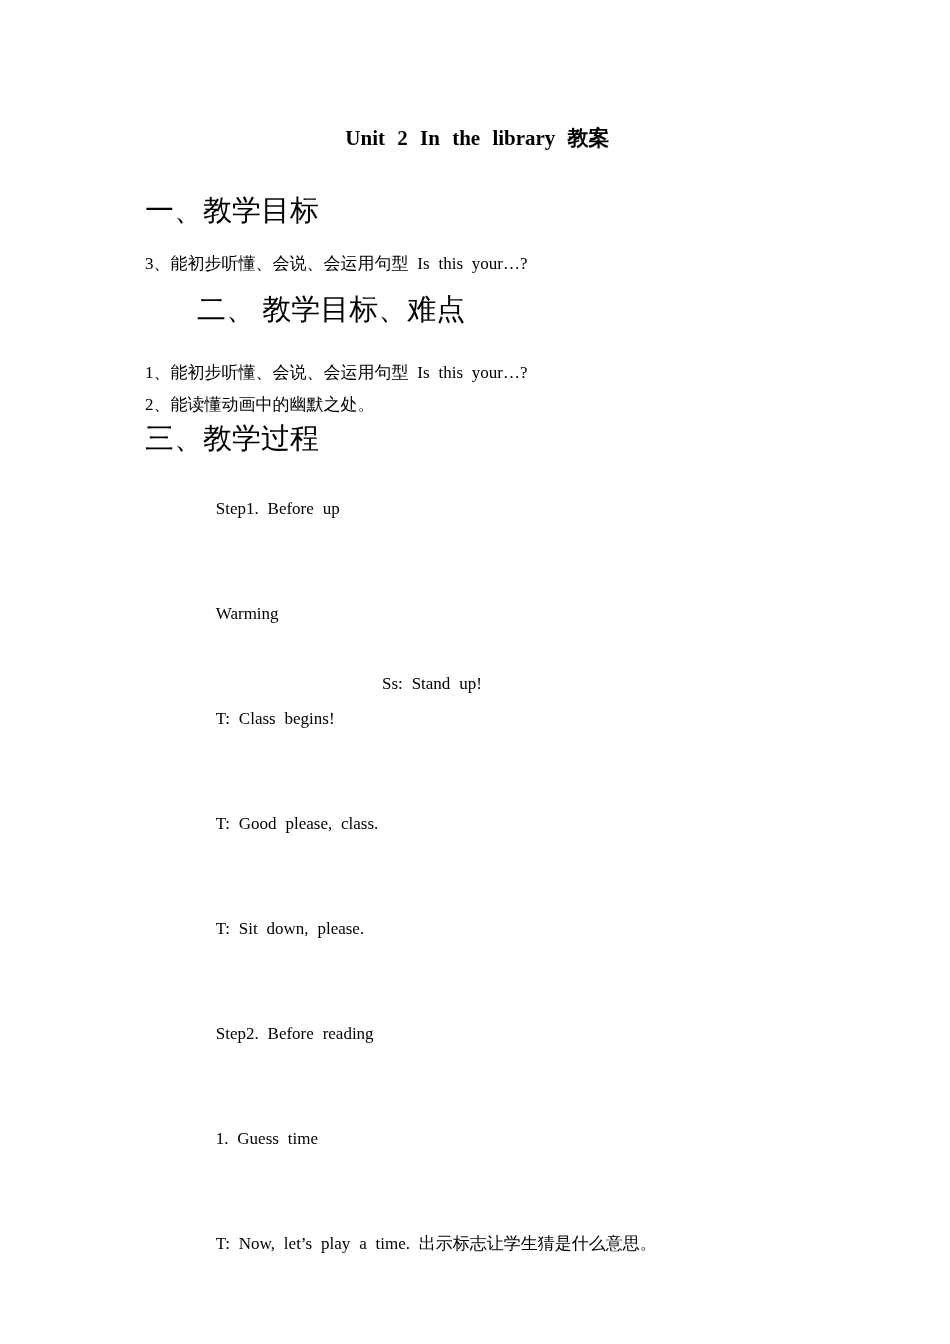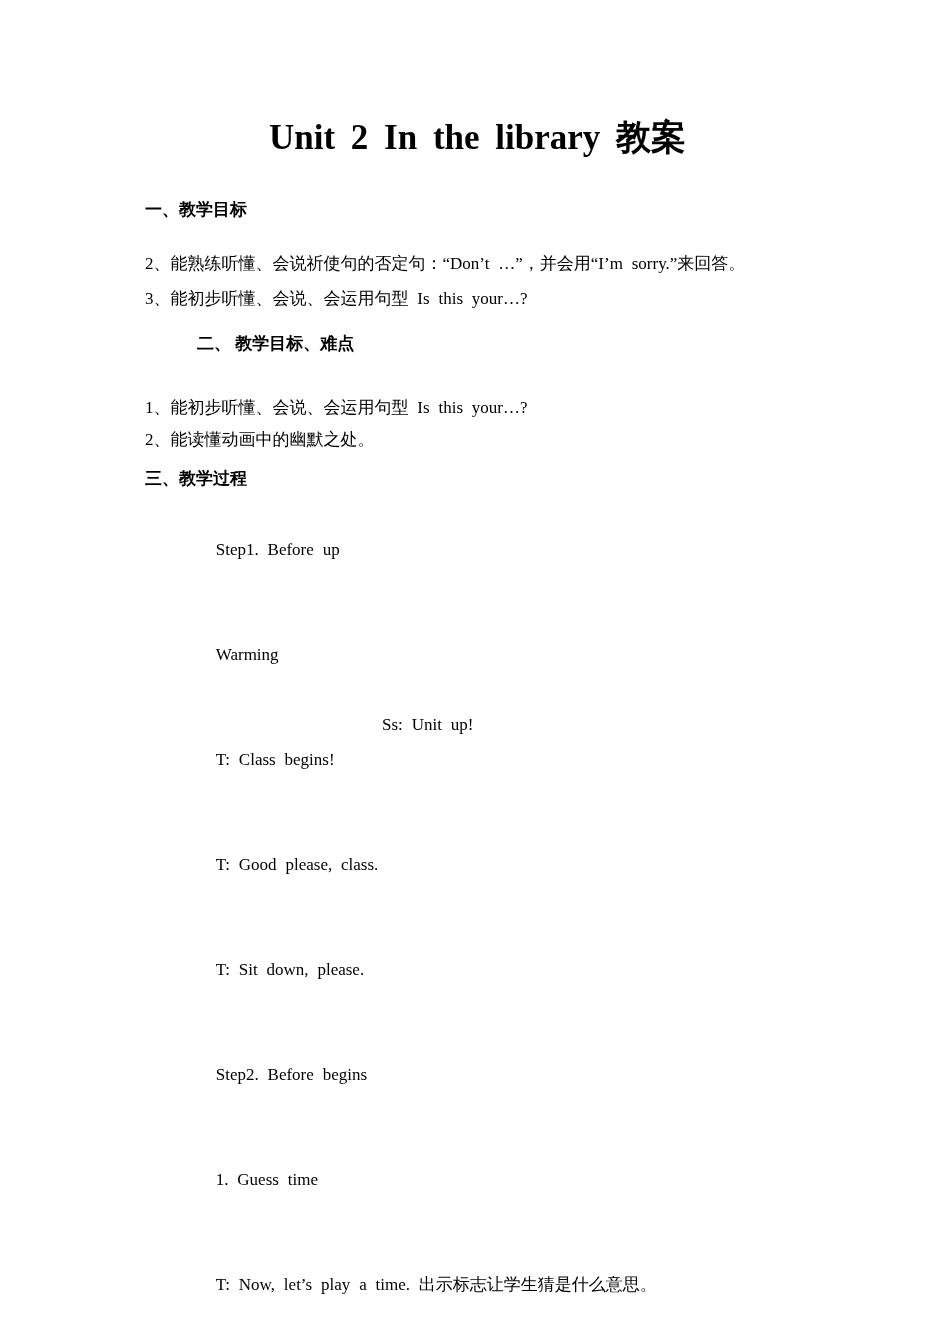--- a/index.html
+++ b/index.html
@@ -11,36 +11,36 @@
     background: #ffffff;
     color: #000000;
     font-family: "Liberation Serif", "DejaVu Serif", serif;
     box-sizing: border-box;
     padding: 118px 140px 0 145px;
     overflow: hidden;
   }
   .doc-title {
     margin: 0;
     text-align: center;
-    font-size: 35px;
+    font-size: 21px;
     font-weight: bold;
     line-height: 40px;
     word-spacing: 7px;
     white-space: pre-wrap;
   }
   .h-major {
     margin: 0;
-    font-size: 17px;
-    font-weight: bold;
+    font-size: 29px;
+    font-weight: normal;
     line-height: 36px;
     white-space: pre-wrap;
   }
   .h-goals { margin-top: 34px; }
   .h-keypoints { margin-top: 10px; margin-left: 52px; }
-  .h-procedure { margin-top: 6px; line-height: 34px; }
+  .h-procedure { margin-top: 0; line-height: 34px; }
   .list { margin: 0; padding: 0; }
   .goals-list { margin-top: 18px; }
   .keypoints-list { margin-top: 30px; }
   .procedure-list { margin-top: 1px; }
   .doc-line {
     position: relative;
     margin: 0;
     font-size: 17px;
     line-height: 35px;
     word-spacing: 0.27em;
@@ -60,21 +60,20 @@
 
 <div class="page">
 
   <p class="doc-title">Unit 2 In the library 教案</p>
 
   <p class="h-major h-goals">一、教学目标</p>
 
   <div class="list goals-list">
 
 
-      <p class="doc-line">2、能熟练听懂、会说祈使句的否定句：“Don’t …”，并会用“I’m sorry.”来回答。</p>
 
       <p class="doc-line">3、能初步听懂、会说、会运用句型 Is this your…?</p>
     </div>
 
   <p class="h-major h-keypoints">二、 教学目标、难点</p>
 
   <div class="list keypoints-list">
 
       <p class="doc-line">1、能初步听懂、会说、会运用句型 Is this your…?</p>
 
@@ -87,33 +86,33 @@
 
       <p class="doc-line">
         <span class="line-text">Step1. Before up</span>
       </p>
 
       <p class="doc-line">
         <span class="line-text">Warming</span>
       </p>
 
       <p class="doc-line">
-        <span class="dialog-left">T: Class begins!</span><span class="dialog-right">Ss: Unit up!</span>
+        <span class="dialog-left">T: Class begins!</span><span class="dialog-right">Ss: Stand up!</span>
       </p>
 
       <p class="doc-line">
         <span class="dialog-left">T: Good please, class.</span>
       </p>
 
       <p class="doc-line">
         <span class="line-text">T: Sit down, please.</span>
       </p>
 
       <p class="doc-line">
-        <span class="line-text">Step2. Before begins</span>
+        <span class="line-text">Step2. Before reading</span>
       </p>
 
       <p class="doc-line">
         <span class="line-text">1. Guess time</span>
       </p>
 
       <p class="doc-line">
         <span class="line-text">T: Now, let’s play a time. 出示标志让学生猜是什么意思。</span>
       </p>
 

